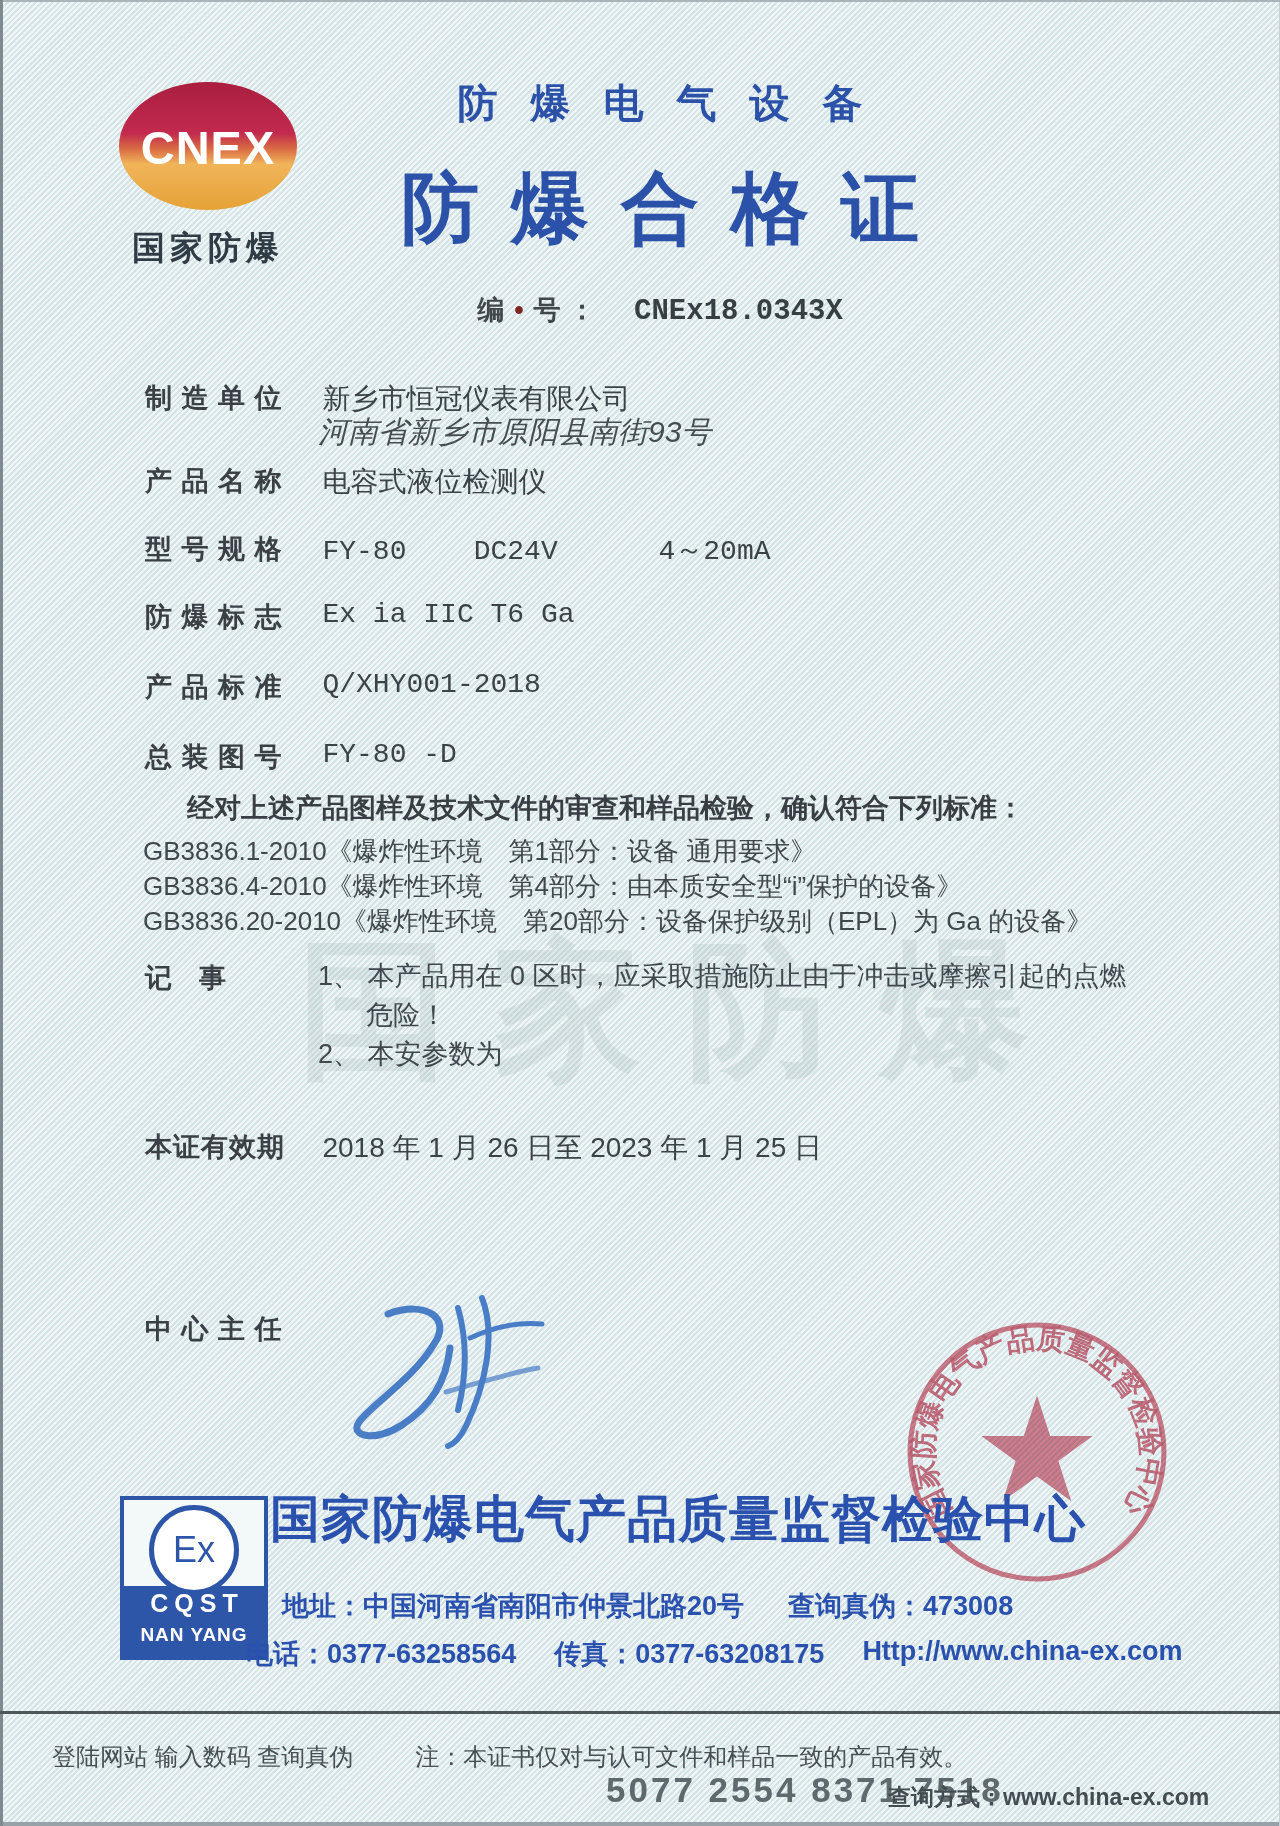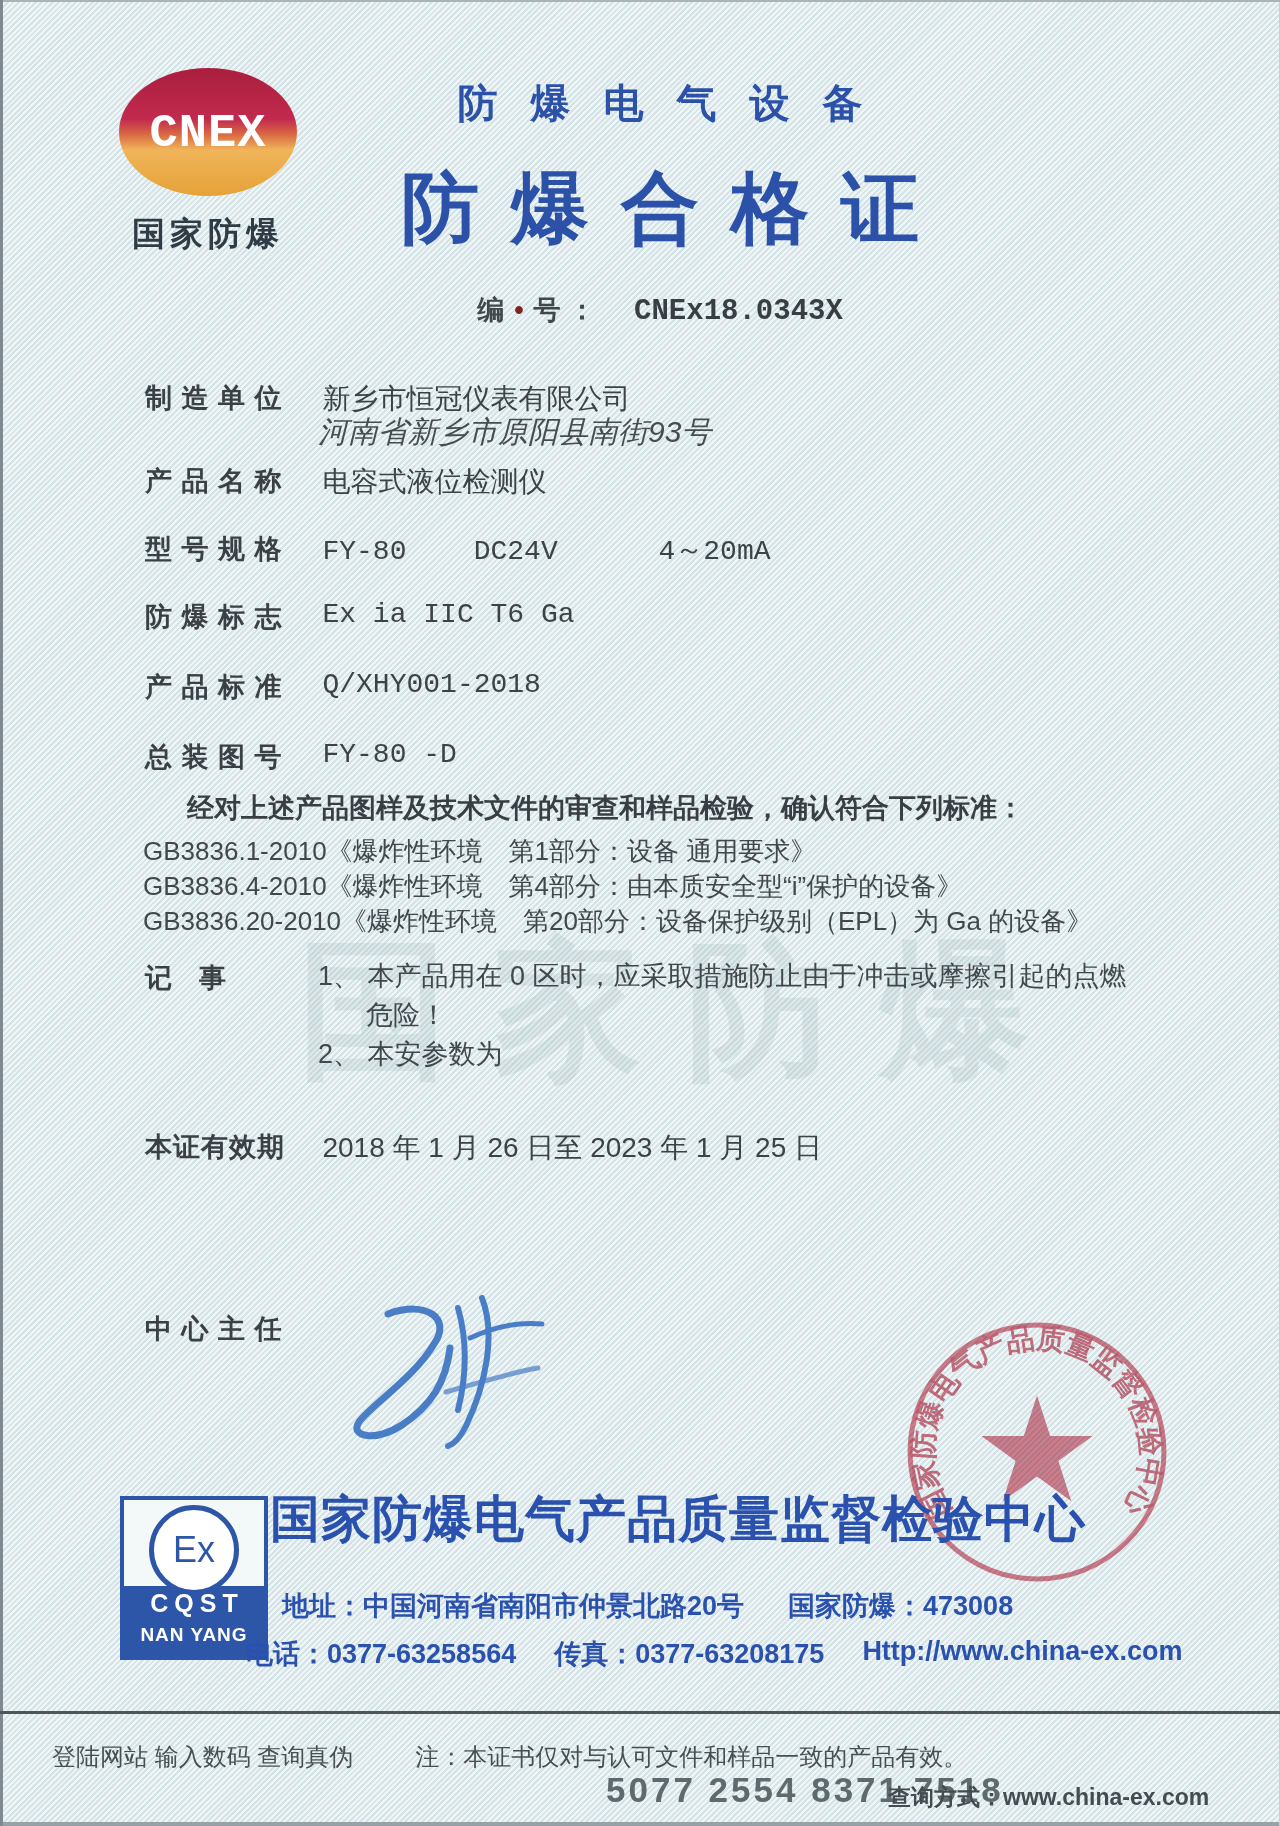--- a/index.html
+++ b/index.html
@@ -12,21 +12,21 @@
     color:#3d4449;
     background:
       repeating-linear-gradient(135deg,
         rgba(255,255,255,0.45) 0px, rgba(255,255,255,0.45) 2px,
         rgba(176,203,208,0.28) 2px, rgba(176,203,208,0.28) 4px),
       #e3edef;
     box-shadow: inset 3px 0 0 #7e8a90, inset 0 2px 0 #a8b4b8,
                 inset -1px 0 0 #c8d2d5, inset 0 -4px 0 #96a2a8;
   }
   
-  .logo-wrap{position:absolute;left:116px;top:68px;width:184px;text-align:center;font-family:Liberation Mono, monospace;}
+  .logo-wrap{position:absolute;left:116px;top:82px;width:184px;text-align:center;}
   .logo-oval{
     width:178px;height:128px;margin:0 auto;border-radius:50%;
     background:linear-gradient(180deg,#a91e3e 0%,#c22a4e 40%,#d96a43 52%,#f0b459 64%,#e5a237 100%);
     display:flex;align-items:center;justify-content:center;
   }
   .logo-text{color:#ffffff;font-size:47px;font-weight:bold;letter-spacing:1px;margin-top:2px;}
   .logo-caption{margin-top:16px;font-size:33px;letter-spacing:5px;color:#303c45;font-weight:600;white-space:nowrap;}
   .title-block{position:absolute;left:300px;top:76px;width:720px;text-align:center;}
   .subtitle{font-size:40px;font-weight:bold;color:#2b52a8;letter-spacing:33px;text-indent:33px;white-space:nowrap;}
   .big-title{margin-top:26px;font-size:78px;font-weight:bold;color:#2b52a8;letter-spacing:32px;text-indent:32px;white-space:nowrap;}
@@ -187,21 +187,21 @@
       </div>
       <div class="badge-cqst">CQST</div>
       <div class="badge-ny">NAN YANG</div>
     </div>
   </div>
 
   <div class="org-name">国家防爆电气产品质量监督检验中心</div>
 
   <div class="org-line org-address">
     <span><span>地址：</span><span>中国河南省南阳市仲景北路20号</span></span>
-    <span><span>国家防爆：</span><span>473008</span></span>
+    <span><span>查询真伪：</span><span>473008</span></span>
   </div>
 
   <div class="org-line org-phone">
     <span><span>电话：</span><span>0377-63258564</span></span>
     <span><span>传真：</span><span>0377-63208175</span></span>
     <span>Http://www.china-ex.com</span>
   </div>
 
   <div class="divider"></div>
   <div class="footer-note-line">

